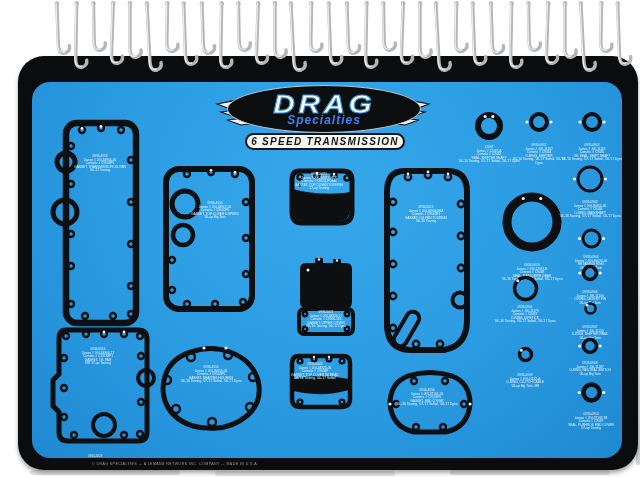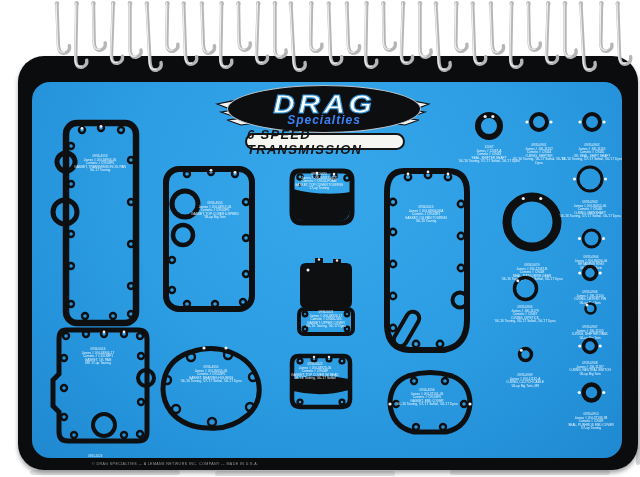--- a/index.html
+++ b/index.html
@@ -21,21 +21,21 @@
   .oval{position:absolute;left:12px;top:0;width:192px;height:46px;background:#0d0e10;
         border-radius:50%;border:1px solid #b9c2c8;display:flex;flex-direction:column;
         align-items:center;justify-content:center;}
   .brand-top{font-size:26px;font-weight:900;font-style:italic;color:#ffffff;
              letter-spacing:3px;line-height:22px;-webkit-text-stroke:1.1px #2f93da;
              transform:scaleX(1.15);}
   .brand-bottom{font-size:12px;font-weight:800;font-style:italic;color:#3b82f6;
                 letter-spacing:1px;line-height:12px;margin-top:-1px;}
   .banner{position:absolute;left:30px;top:48px;width:156px;height:13px;background:#f5f5f2;
           border:2px solid #141414;border-radius:9px;display:flex;align-items:center;
-          justify-content:center;font-size:13px;font-weight:700;font-style:italic;
+          justify-content:center;font-size:10px;font-weight:700;font-style:italic;
           letter-spacing:1.3px;color:#141414;}
   
   .gasket,.part{position:absolute;}
   .glabel,.plabel{position:absolute;white-space:pre-line;text-align:center;
                   font-size:3.2px;line-height:1.12;color:#eef7ff;}
   svg .o{fill:none;stroke:#0e0f11;}
   svg .h{fill:none;stroke:#0e0f11;stroke-width:2.4;}
   svg .f{fill:#0e0f11;}
   svg .g{fill:#ffffff;opacity:.92;}
   

